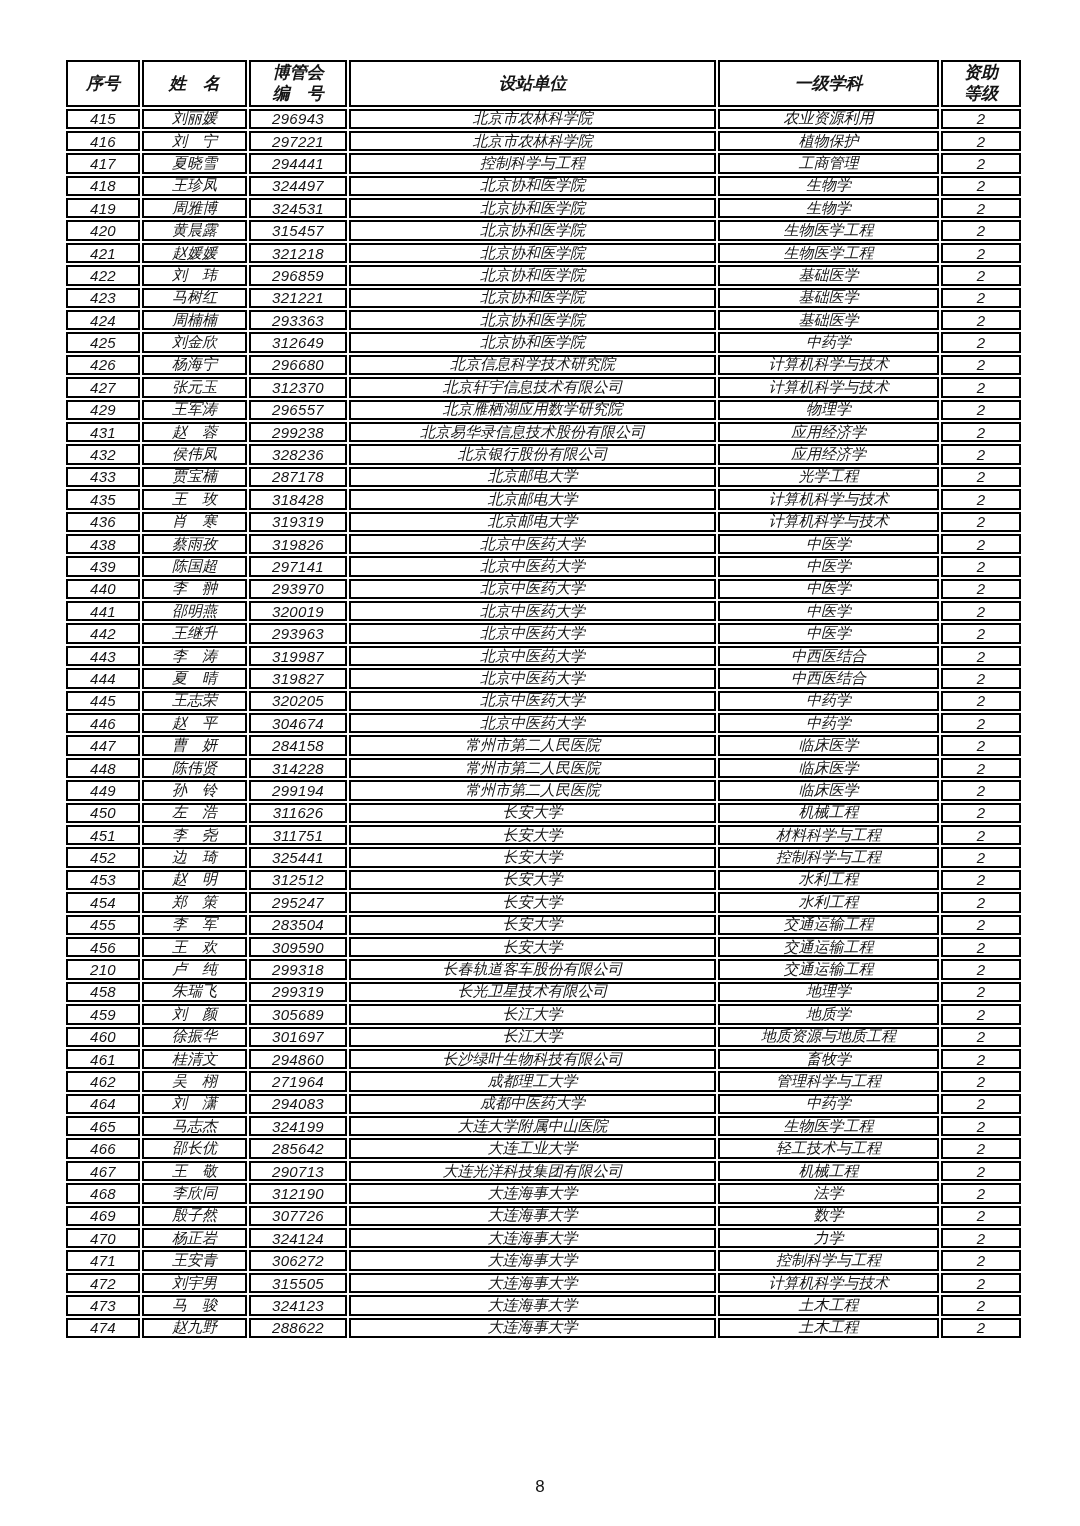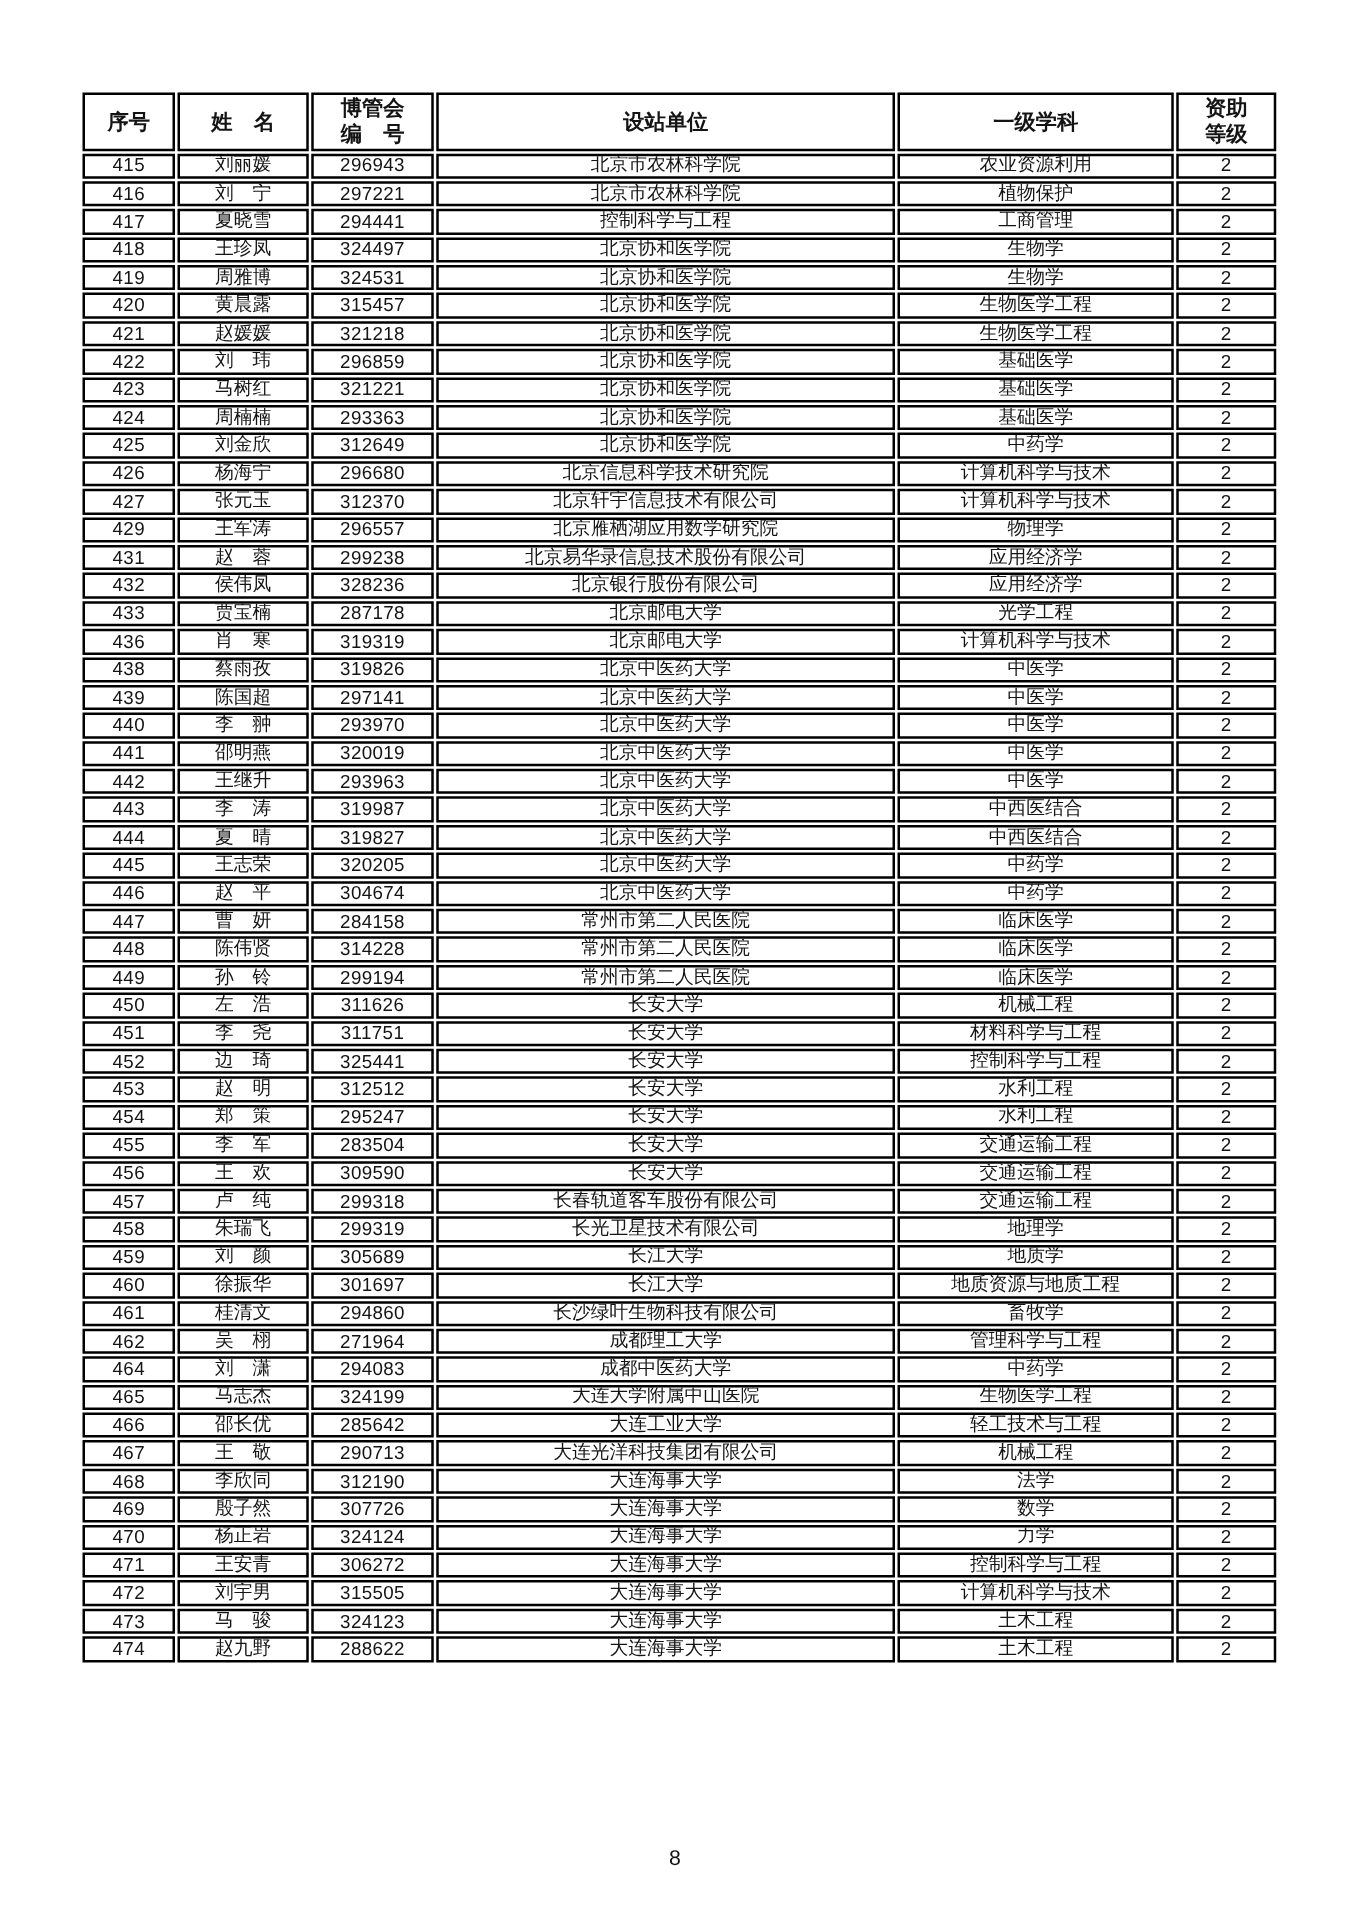--- a/index.html
+++ b/index.html
@@ -11,25 +11,26 @@
     position: relative;
     width: 1080px;
     height: 1526px;
     font-family: "Liberation Serif", "DejaVu Serif", serif;
     color: #141414;
     overflow: hidden;
   }
   .doc-table {
     position: absolute;
     left: 64px;
-    top: 72px;
+    top: 58px;
     width: 950px;
     table-layout: fixed;
     border-collapse: separate;
     border-spacing: 2px;
+    font-style: italic;
   }
   .doc-table th, .doc-table td {
     border: 2px solid #000000;
     box-sizing: border-box;
     text-align: center;
     vertical-align: middle;
     padding: 0;
     overflow: hidden;
     white-space: nowrap;
   }
@@ -219,20 +220,28 @@
       </tr>
       <tr>
         <td class="num-cell">433</td>
         <td>贾宝楠</td>
         <td class="num-cell">287178</td>
         <td>北京邮电大学</td>
         <td>光学工程</td>
         <td class="num-cell">2</td>
       </tr>
       <tr>
+        <td class="num-cell">435</td>
+        <td>王　玫</td>
+        <td class="num-cell">318428</td>
+        <td>北京邮电大学</td>
+        <td>计算机科学与技术</td>
+        <td class="num-cell">2</td>
+      </tr>
+      <tr>
         <td class="num-cell">436</td>
         <td>肖　寒</td>
         <td class="num-cell">319319</td>
         <td>北京邮电大学</td>
         <td>计算机科学与技术</td>
         <td class="num-cell">2</td>
       </tr>
       <tr>
         <td class="num-cell">438</td>
         <td>蔡雨孜</td>
@@ -379,21 +388,21 @@
       </tr>
       <tr>
         <td class="num-cell">456</td>
         <td>王　欢</td>
         <td class="num-cell">309590</td>
         <td>长安大学</td>
         <td>交通运输工程</td>
         <td class="num-cell">2</td>
       </tr>
       <tr>
-        <td class="num-cell">457</td>
+        <td class="num-cell">210</td>
         <td>卢　纯</td>
         <td class="num-cell">299318</td>
         <td>长春轨道客车股份有限公司</td>
         <td>交通运输工程</td>
         <td class="num-cell">2</td>
       </tr>
       <tr>
         <td class="num-cell">458</td>
         <td>朱瑞飞</td>
         <td class="num-cell">299319</td>

